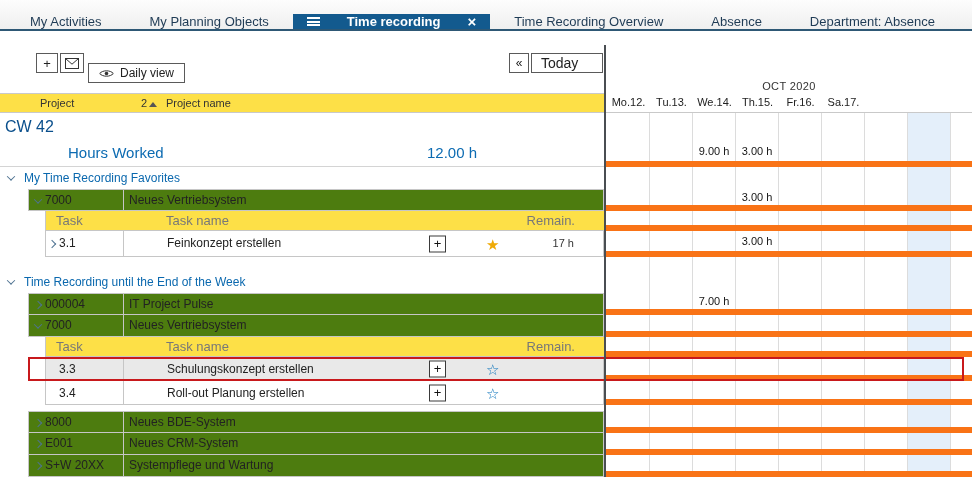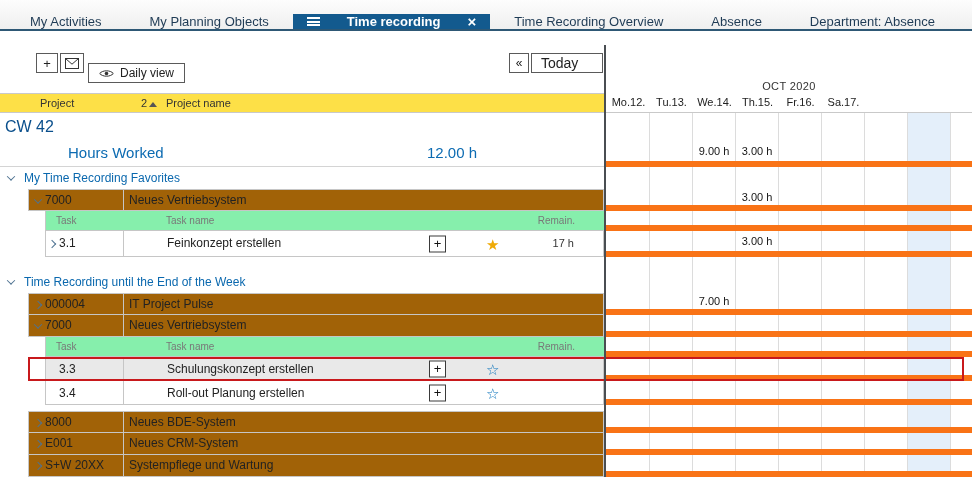--- a/index.html
+++ b/index.html
@@ -65,31 +65,31 @@
   
   .sec{display:flex;align-items:center;padding-left:8px;gap:10px;font-size:12px;color:#0a68ae}
 
   
   .chv{display:inline-block;width:6px;height:6px;border-right:1.5px solid #4e7291;
     border-bottom:1.5px solid #4e7291;flex:none}
   .chv.d{transform:rotate(45deg) translate(-1px,-1px)}
   .chv.r{transform:rotate(-45deg)}
 
   
-  .pbox{position:absolute;left:28px;right:0;top:0;bottom:0;background:#a16207;
+  .pbox{position:absolute;left:28px;right:0;top:0;bottom:0;background:#4d7c0f;
     border:1px solid #c6c6c6;border-top:none}
   .pbox.first{border-top:1px solid #c6c6c6}
   .pbox .chv{position:absolute;left:6px;top:8px}
   .pid{position:absolute;left:16px;top:0;line-height:21px;font-size:12px;color:#222}
   .pname{position:absolute;left:94px;right:0;top:0;bottom:0;border-left:1px solid #c6c6c6;
     padding-left:5px;line-height:21px;font-size:12px;color:#222;white-space:nowrap;overflow:hidden}
 
   
-  .thbox{position:absolute;left:45px;right:0;top:0;bottom:0;background:#86efac;
-    border-left:1px solid #c6c6c6;border-bottom:1px solid #c6c6c6;font-size:10px;color:#787878}
+  .thbox{position:absolute;left:45px;right:0;top:0;bottom:0;background:#fde047;
+    border-left:1px solid #c6c6c6;border-bottom:1px solid #c6c6c6;font-size:13px;color:#787878}
   .thbox span{position:absolute;line-height:19px}
   .thl1{left:10px}.thl2{left:120px}.thl3{right:29px}
   .tbox{position:absolute;left:45px;right:0;top:0;bottom:0;background:#fff;
     border-left:1px solid #c6c6c6;border-bottom:1px solid #c6c6c6;border-right:1px solid #c6c6c6}
   .tbox.sel{background:#e9e9e9}
   .tbox .chv{position:absolute;left:3px;top:10px}
   .tid{position:absolute;left:13px;top:0;line-height:24px;font-size:12px;color:#222}
   .tname{position:absolute;left:77px;top:0;bottom:0;right:200px;border-left:1px solid #c6c6c6;
     padding-left:43px;line-height:24px;font-size:12px;color:#222;white-space:nowrap}
   .plusbtn{position:absolute;left:383px;top:50%;transform:translateY(-50%);width:17px;height:17px;

